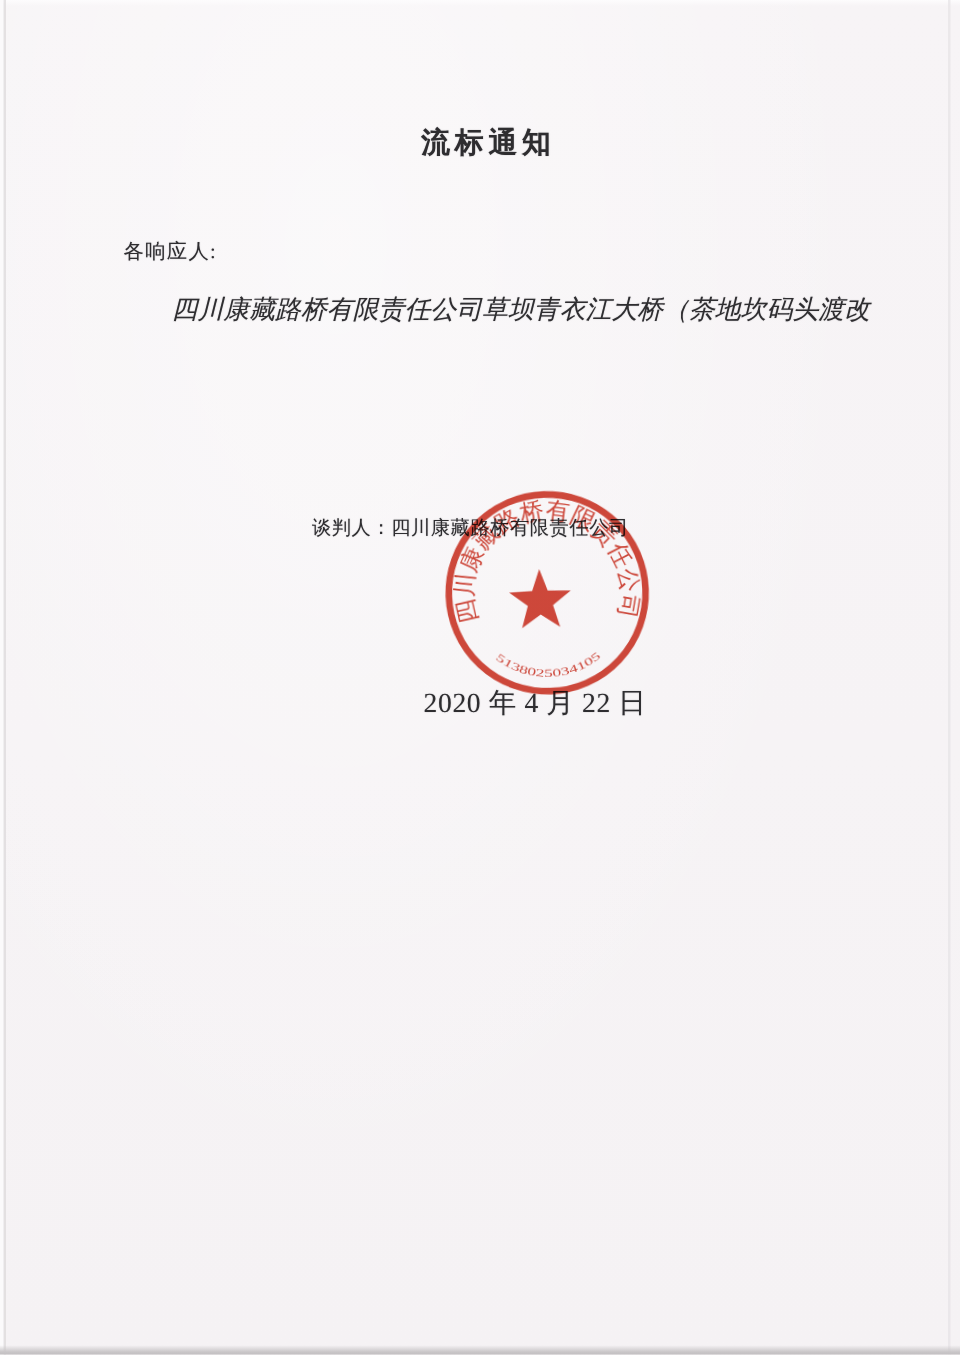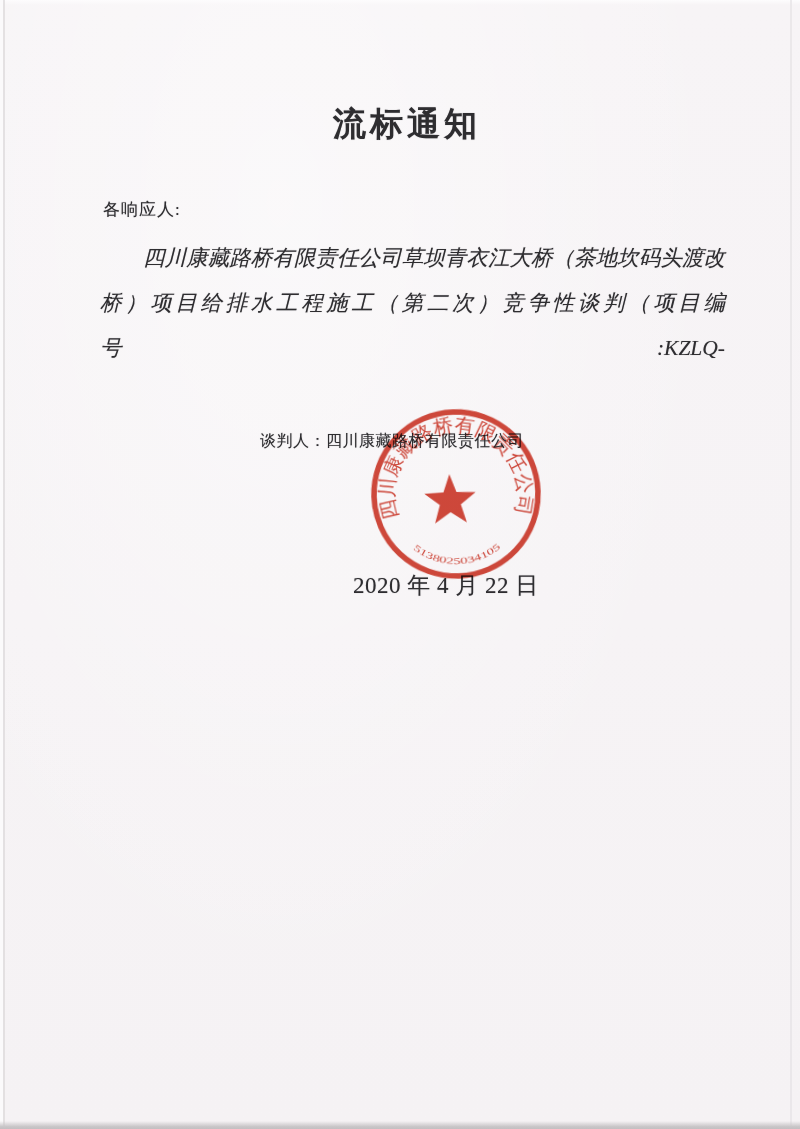--- a/index.html
+++ b/index.html
@@ -18,21 +18,21 @@
   .edge-top{position:absolute;left:0;top:0;width:100%;height:5px;background:linear-gradient(180deg,#fdfcfd,rgba(253,252,253,0));}
   .edge-left-white{position:absolute;left:0;top:0;width:3px;height:100%;background:#fbfafb;}
   .edge-left-line{position:absolute;left:3px;top:0;width:2px;height:100%;background:#d8d5d7;opacity:.65;}
   .edge-right-line{position:absolute;right:8px;top:0;width:2px;height:100%;background:#e6e3e5;opacity:.7;}
   .edge-bottom{position:absolute;left:0;bottom:0;width:100%;height:8px;background:linear-gradient(180deg,rgba(201,198,200,0),#c9c6c8 70%,#c2bfc1);}
 
   .ink{text-shadow:0 0 1px rgba(42,42,47,.38);}
 
   .doc-title{
     position:absolute;left:0;top:108px;width:100%;
-    text-align:center;font-size:33px;font-weight:700;
+    text-align:center;font-size:24px;font-weight:700;
     letter-spacing:4px;line-height:1;
     padding-left:14px;box-sizing:border-box;
   }
   .salutation{
     position:absolute;left:103px;top:200px;
     font-size:17px;line-height:1.2;letter-spacing:1px;
   }
   .body-text{
     position:absolute;left:100px;top:236px;width:625px;
     font-size:21.5px;line-height:45px;font-style:italic;
@@ -69,21 +69,20 @@
   <div class="edge-left-line"></div>
   <div class="edge-right-line"></div>
   <div class="edge-bottom"></div>
 
   <div class="doc-title ink">流标通知</div>
 
   <div class="salutation ink">各响应人:</div>
 
   <div class="body-text ink">
     <div class="body-line jline indent">四川康藏路桥有限责任公司草坝青衣江大桥（茶地坎码头渡改</div>
-    <div class="body-line jline">桥）项目给排水工程施工（第二次）竞争性谈判（项目编号:KZLQ-</div>
   </div>
 
   <div class="signer-line ink"><span>谈判人：</span><span>四川康藏路桥有限责任公司</span></div>
 
   <div class="date-line ink">2020 年 4 月 22 日</div>
 
   <div class="seal">
     <svg width="180" height="180" viewBox="0 0 180 180">
       <defs>
         <path id="arcTop" d="M 31.7 111.2 A 62 62 0 1 1 148.3 111.2" fill="none"></path>

